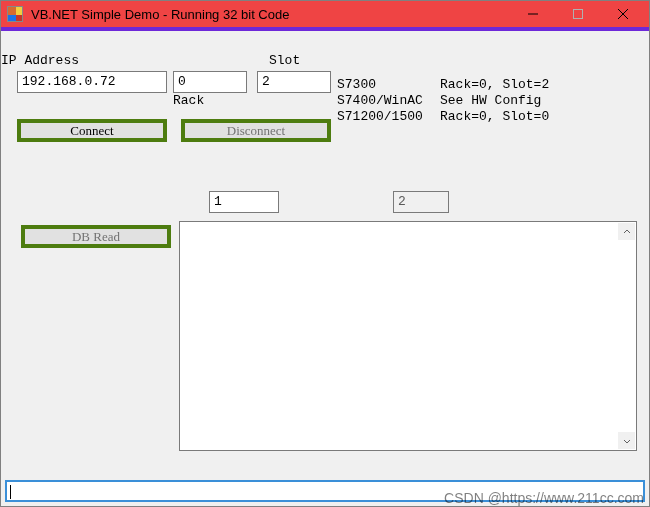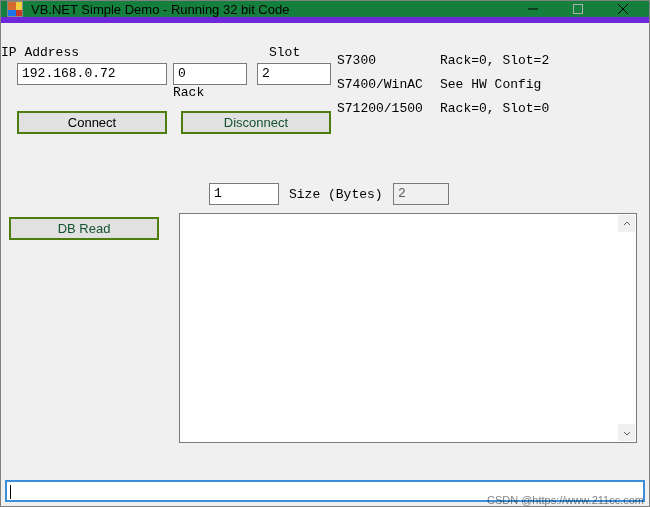--- a/index.html
+++ b/index.html
@@ -15,26 +15,26 @@
   }
   .window {
     width: 650px;
     height: 507px;
     border: 1px solid #808080;
     background: #fff;
     display: flex;
     flex-direction: column;
   }
   .titlebar {
-    height: 22px;
+    height: 30px;
     display: flex;
     align-items: center;
     padding: 0 4px 0 6px;
-    background: #15803d;
-    border-bottom: 6px solid #6d28d9;
+    background: #ef4444;
+    border-bottom: 4px solid #6d28d9;
   }
   .titlebar .icon {
     width: 16px; height: 16px;
     margin-right: 8px;
     display: inline-block;
     background:
       linear-gradient(#d66b2f,#d66b2f) 0 0/8px 8px no-repeat,
       linear-gradient(#f2cf3e,#f2cf3e) 8px 0/8px 8px no-repeat,
       linear-gradient(#1a73e8,#1a73e8) 0 8px/8px 8px no-repeat,
       linear-gradient(#c2382c,#c2382c) 8px 8px/8px 8px no-repeat;
@@ -64,66 +64,67 @@
     border: 1px solid #7a7a7a;
     padding: 2px 4px;
     font-family: inherit;
     font-size: 13px;
   }
   .tb.ro { background: #f0f0f0; color: #5a5a5a; }
   .btn {
     position: absolute;
     height: 23px;
     background: #e1e1e1;
-    border: 2px solid #4d7c0f;
-    font-family: Liberation Sans, sans-serif;
+    border: 4px solid #4d7c0f;
+    font-family: Liberation Serif, serif;
     font-size: 13px;
     display: flex; align-items: center; justify-content: center;
     cursor: default;
   }
-  .btn.disabled { color: #14532d; }
+  .btn.disabled { color: #737373; }
   .textarea {
     position: absolute;
     background: #fff;
     border: 1px solid #7a7a7a;
     overflow-y: scroll;
     padding: 4px;
     font-family: inherit;
   }
   .textarea::-webkit-scrollbar { width: 17px; }
   .textarea::-webkit-scrollbar-track { background: #f0f0f0; }
   .textarea::-webkit-scrollbar-thumb { background: #cdcdcd; border: 1px solid #a6a6a6; }
   .textarea::-webkit-scrollbar-button:single-button {
     background: #f0f0f0; height: 17px; display: block;
   }
   .info {
     position: absolute;
     white-space: pre;
-    line-height: 24px;
+    line-height: 16px;
+    margin-top: 20px;
   }
   .bottominput {
     position: absolute;
     left: 4px; right: 4px; bottom: 4px;
     height: 22px;
     background: #fff;
     border: 2px solid #3a8fd8;
     padding: 1px 3px;
     font-family: "Segoe UI", sans-serif;
     font-size: 13px;
   }
   .bottominput .caret {
     display: inline-block;
     width: 1px; height: 14px;
     background: #000;
     vertical-align: middle;
   }
   .watermark {
     position: absolute;
     right: 6px; bottom: 1px;
-    font-size: 11px;
+    font-size: 14px;
     color: rgba(0,0,0,0.5);
     font-family: Arial, sans-serif;
   }
   
   .sbarrow {
     position: absolute;
     width: 17px; height: 17px;
     right: 1px;
     display: flex; align-items: center; justify-content: center;
     background: #f0f0f0;
@@ -173,24 +174,23 @@
 S71200/1500</div>
     <div class="info" style="left:439px; top:26px;">Rack=0, Slot=2
 See HW Config
 Rack=0, Slot=0</div>
 
     <div class="btn" style="left:16px; top:88px; width:150px;">Connect</div>
     <div class="btn disabled" style="left:180px; top:88px; width:150px;">Disconnect</div>
 
     <div class="lbl" style="left:178px; top:164px;margin-left:40px;">DB</div>
     <div class="tb" style="left:208px; top:160px; width:70px; height:22px;">1</div>
-    <div class="lbl" style="left:288px; top:164px;">Size (Bytes)</div>
     <div class="tb ro" style="left:392px; top:160px; width:56px; height:22px;">2</div>
 
-    <div class="btn disabled" style="left:8px; top:194px; width:150px;">DB Read</div>
+    <div class="btn disabled" style="left:20px; top:194px; width:150px;">DB Read</div>
 
     <div class="textarea" style="left:178px; top:190px; width:458px; height:230px;">
       <div style="height:600px;"></div>
       <div class="sbarrow" style="top:1px;">
         <svg width="8" height="8" viewBox="0 0 8 8">
             <polyline points="1,5 4,2 7,5" fill="none" stroke="#606060" stroke-width="1"></polyline>
           </svg>
       </div>
       <div class="sbarrow" style="bottom:1px;">
         <svg width="8" height="8" viewBox="0 0 8 8">

